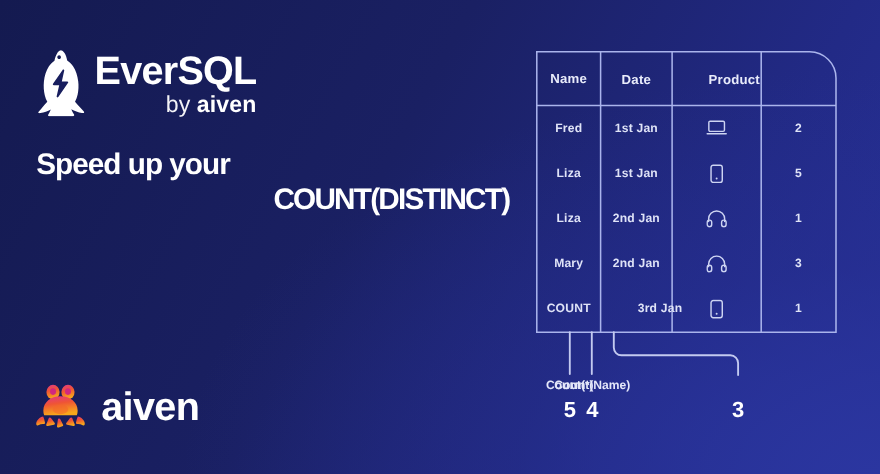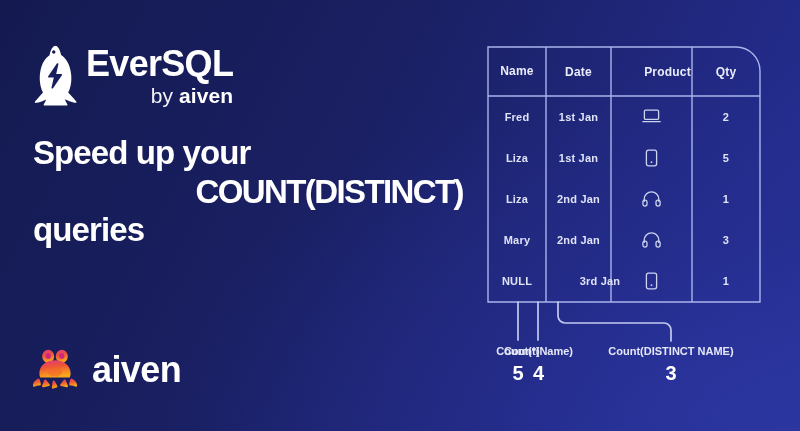--- a/index.html
+++ b/index.html
@@ -36,21 +36,21 @@
     letter-spacing:0.1px;
   }
   #byaiven .by { font-weight:400; opacity:.95; }
   #byaiven .av { font-weight:bold; }
 
   
   #headline {
     position:absolute; left:33px; top:134px;
     width:430px;
     color:#ffffff;
-    font-size:33px;
+    font-size:27px;
     font-weight:bold;
     line-height:1.17;
     letter-spacing:-0.9px;
   }
   #headline .ln { display:block; white-space:nowrap; }
   #headline .ln2 { letter-spacing:-1.6px;text-align:right; }
 
   
   #aiven-logo {
     position:absolute; left:31px; top:348px;
@@ -111,21 +111,20 @@
     </svg>
     <div id="wordmark">
       <div id="eversql-text">EverSQL</div>
       <div id="byaiven"><span class="by">by </span><span class="av">aiven</span></div>
     </div>
   </div>
 
   <h1 id="headline">
     <span class="ln ln1">Speed up your</span>
     <span class="ln ln2">COUNT(DISTINCT)</span>
-    <span class="ln ln3">queries</span>
   </h1>
 
   <div id="aiven-logo">
     <svg id="crab" viewBox="0 0 48 44">
       <defs>
         <linearGradient id="crabg" x1="0" y1="0" x2="0.25" y2="1">
           <stop offset="0%" stop-color="#e0368a"></stop>
           <stop offset="45%" stop-color="#ef5534"></stop>
           <stop offset="100%" stop-color="#f7a81b"></stop>
         </linearGradient>
@@ -169,21 +168,20 @@
 
         <path d="M88 262 V276 a7 7 0 0 0 7 7 H194 a7 7 0 0 1 7 7 V301"></path>
       </g>
     </svg>
 
     <div id="tbl-text">
 
       <div class="cell hdr" style="left:18px;  top:7px;  width:58px; height:48px;">Name</div>
       <div class="cell hdr" style="left:76px;  top:7px;  width:65px; height:49px;text-align:right;">Date</div>
       <div class="cell hdr" style="left:141px; top:7px;  width:81px; height:49px;margin-left:16px;">Product</div>
-      <div class="cell hdr" style="left:222px; top:7px;  width:68px; height:49px;">Qty</div>
 
       <div class="cell" style="left:18px;  top:56px;  width:58px; height:41px;">Fred</div>
       <div class="cell" style="left:76px;  top:56px;  width:65px; height:41px;">1st Jan</div>
       <div class="cell icon" style="left:141px; top:56px; width:81px; height:41px;">
         <svg width="19" height="15" viewBox="0 0 19 15" fill="none" stroke="#cdd4f2" stroke-width="1.3">
           <rect x="2.4" y="1.2" width="14.2" height="9.2" rx="1.2"></rect>
           <path d="M0.8 12.6 H18.2" stroke-linecap="round"></path>
         </svg>
       </div>
       <div class="cell" style="left:222px; top:56px;  width:68px; height:41px;">2</div>
@@ -213,35 +211,34 @@
       <div class="cell" style="left:76px;  top:179px; width:65px; height:41px;">2nd Jan</div>
       <div class="cell icon" style="left:141px; top:179px; width:81px; height:41px;">
         <svg width="19" height="16" viewBox="0 0 19 16" fill="none" stroke="#cdd4f2" stroke-width="1.3">
           <path d="M2.2 10.4V8.1a7.3 7.3 0 0 1 14.6 0v2.3" stroke-linecap="round"></path>
           <rect x="0.9" y="9.1" width="4.1" height="6.0" rx="2.0"></rect>
           <rect x="14.0" y="9.1" width="4.1" height="6.0" rx="2.0"></rect>
         </svg>
       </div>
       <div class="cell" style="left:222px; top:179px; width:68px; height:41px;">3</div>
 
-      <div class="cell" style="left:18px;  top:220px; width:58px; height:42px;">NULL</div>
+      <div class="cell" style="left:18px;  top:220px; width:58px; height:42px;">COUNT</div>
       <div class="cell" style="left:76px;  top:220px; width:76px; height:42px;padding-left:32px;">3rd Jan</div>
       <div class="cell icon" style="left:141px; top:220px; width:81px; height:42px;">
         <svg width="13" height="18" viewBox="0 0 13 18" fill="none" stroke="#cdd4f2" stroke-width="1.3">
           <rect x="1.4" y="1.2" width="10.2" height="15.6" rx="2"></rect>
           <circle cx="6.5" cy="13.2" r="0.9" fill="#cdd4f2" stroke="none"></circle>
         </svg>
       </div>
       <div class="cell" style="left:222px; top:220px; width:68px; height:42px;">1</div>
 
       <div class="cnt-label" style="left:-28px; top:305px; width:152px;">Count(*)</div>
       <div class="cnt-value" style="left:-28px; top:322px; width:152px;">5</div>
 
       <div class="cnt-label" style="left:6px;  top:305px; width:125px;">Count(Name)</div>
       <div class="cnt-value" style="left:6px;  top:322px; width:125px;">4</div>
 
-      <div class="cnt-label" style="left:120px; top:305px; width:162px;">Count(DISTINCT NAME)</div>
       <div class="cnt-value" style="left:120px; top:322px; width:162px;">3</div>
 
     </div>
   </div>
 
 </div>
 
 </body></html>

